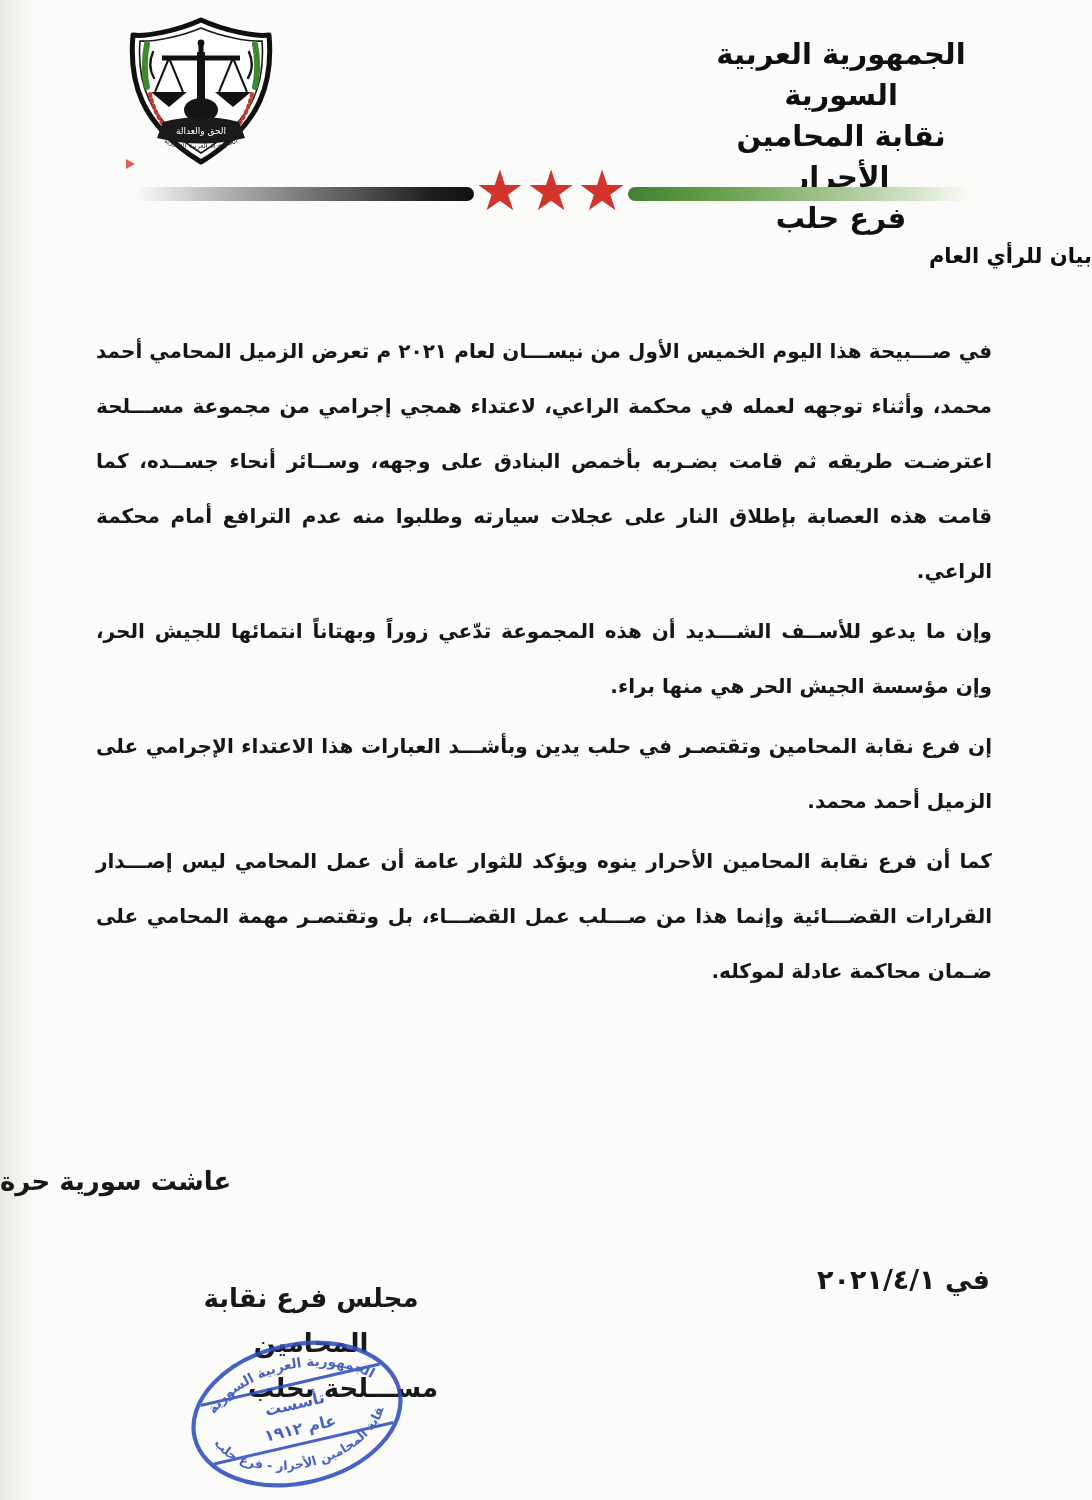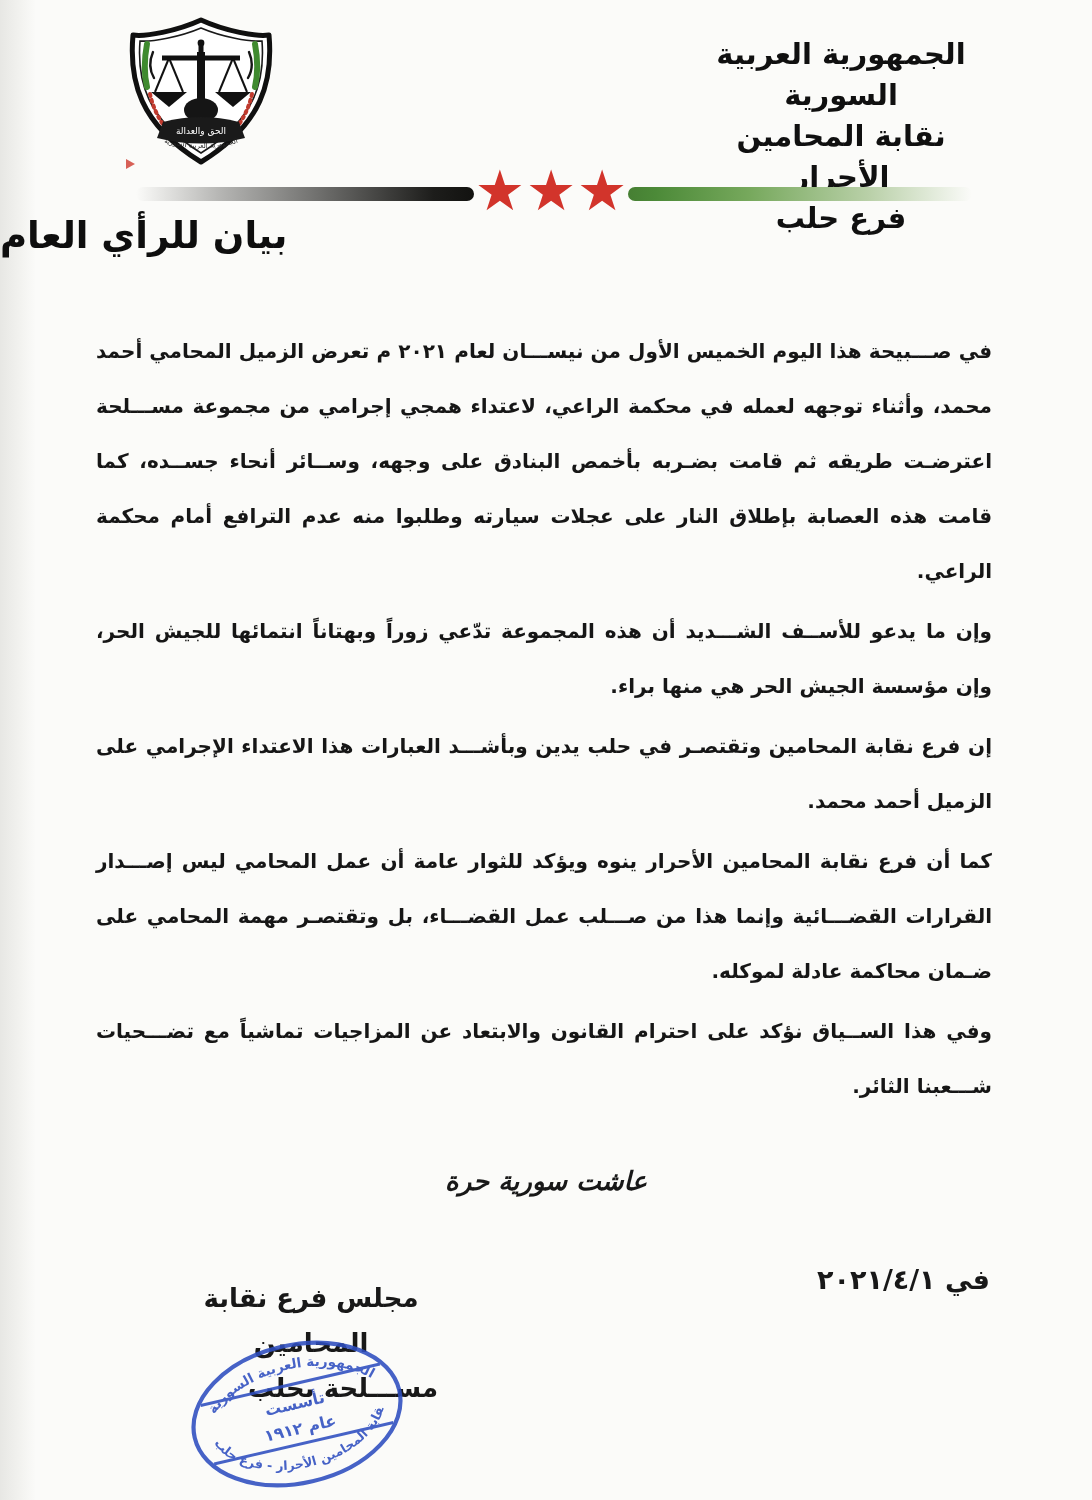--- a/index.html
+++ b/index.html
@@ -35,34 +35,34 @@
     position:absolute;left:50%;top:50%;
     transform:translate(-50%,-54%);
     display:flex;gap:1px;line-height:1;
   }
   .star{font-size:56px;}
   .pen-mark{
     position:absolute;left:126px;top:159px;width:0;height:0;opacity:.8;
     border-left:9px solid #ce3a2e;border-top:5px solid transparent;border-bottom:5px solid transparent;
   }
   .doc-title{
-    position:absolute;top:214px;left:0;right:0;
-    text-align:left;direction:rtl;
-    font-weight:bold;font-size:37px;color:#0e0e0e;
+    position:absolute;top:244px;left:0;right:0;
+    text-align:right;direction:rtl;
+    font-weight:bold;font-size:21px;color:#0e0e0e;
   }
   .body-text{
     position:absolute;top:324px;right:100px;left:96px;
     direction:rtl;text-align:justify;
     font-weight:bold;font-size:20px;line-height:55px;color:#161616;
   }
   .body-text p{margin:0 0 5px 0;}
   .closing{
     position:absolute;top:1166px;left:0;right:0;
-    text-align:center;direction:rtl;
-    font-weight:bold;font-size:26px;font-style:italic;
+    text-align:left;direction:rtl;
+    font-weight:bold;font-size:26px;
   }
   .date-line{
     position:absolute;top:1264px;right:102px;
     direction:rtl;font-weight:bold;font-size:27px;
   }
   .signature{
     position:absolute;top:1276px;left:166px;width:290px;
     direction:rtl;text-align:center;
     font-weight:bold;font-size:26px;line-height:45px;
   }
@@ -127,21 +127,20 @@
     <div class="bar-right"></div>
   </div>
 
   <div class="doc-title">بيان للرأي العام</div>
 
   <div class="body-text">
     <p>في صـــبيحة هذا اليوم الخميس الأول من نيســـان لعام ٢٠٢١ م تعرض الزميل المحامي أحمد محمد، وأثناء توجهه لعمله في محكمة الراعي، لاعتداء همجي إجرامي من مجموعة مســـلحة اعترضـت طريقه ثم قامت بضـربه بأخمص البنادق على وجهه، وســائر أنحاء جســده، كما قامت هذه العصابة بإطلاق النار على عجلات سيارته وطلبوا منه عدم الترافع أمام محكمة الراعي.</p>
     <p>وإن ما يدعو للأســف الشـــديد أن هذه المجموعة تدّعي زوراً وبهتاناً انتمائها للجيش الحر، وإن مؤسسة الجيش الحر هي منها براء.</p>
     <p>إن فرع نقابة المحامين وتقتصـر في حلب يدين وبأشـــد العبارات هذا الاعتداء الإجرامي على الزميل أحمد محمد.</p>
     <p>كما أن فرع نقابة المحامين الأحرار ينوه ويؤكد للثوار عامة أن عمل المحامي ليس إصـــدار القرارات القضـــائية وإنما هذا من صـــلب عمل القضـــاء، بل وتقتصـر مهمة المحامي على ضـمان محاكمة عادلة لموكله.</p>
-    <p>وفي هذا الســياق نؤكد على احترام القانون والابتعاد عن المزاجيات تماشياً مع تضـــحيات شـــعبنا الثائر.</p>
   </div>
 
   <div class="closing">عاشت سورية حرة</div>
 
   <div class="date-line">في ٢٠٢١/٤/١</div>
 
   <div class="signature">
     <div>مجلس فرع نقابة المحامين</div>
     <div class="sig-line2">مســـلحة بحلب</div>
   </div>

